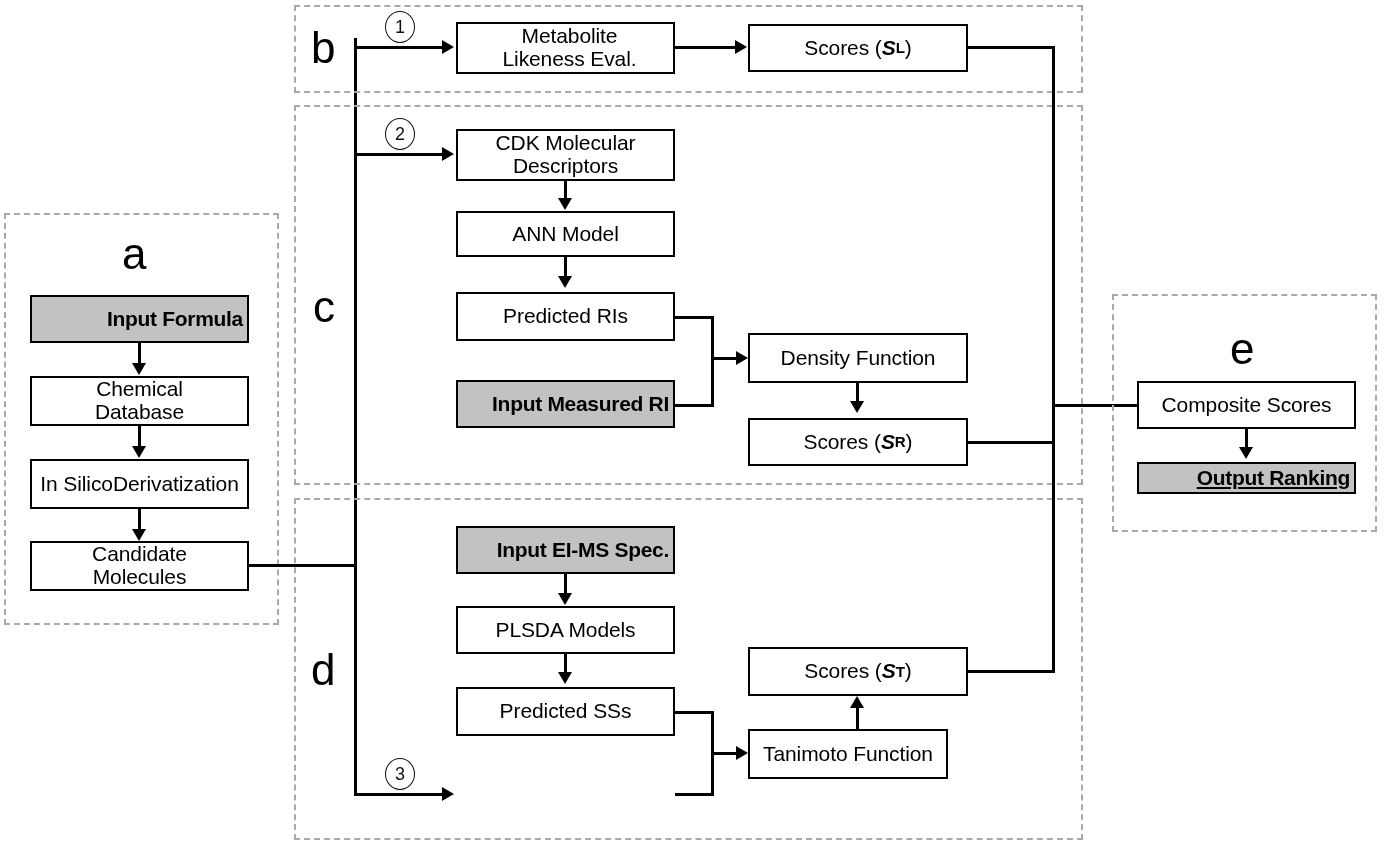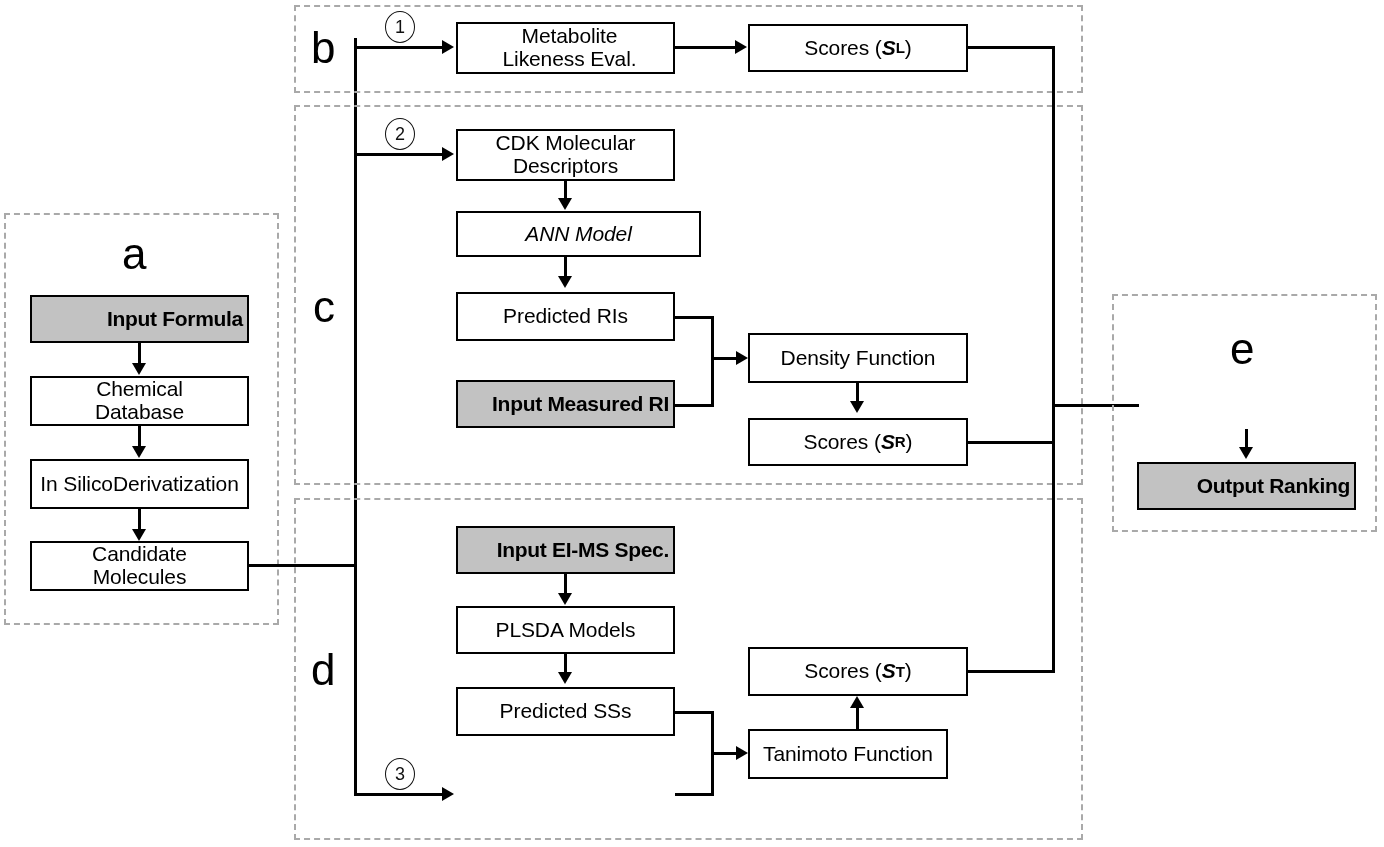--- a/index.html
+++ b/index.html
@@ -188,21 +188,21 @@
   <div class="arrow arrow-right" style="left:442px; top:147px;"></div>
 
   <div class="box" style="left:456px; top:129px; width:219px; height:52px; flex-direction:column;">
     <span class="two-line">CDK Molecular</span>
     <span class="two-line">Descriptors</span>
   </div>
 
   <div class="ln vline" style="left:564px; top:181px; height:19px;"></div>
   <div class="arrow arrow-down" style="left:558px; top:198px;"></div>
 
-  <div class="box" style="left:456px; top:211px; width:245px; height:46px;font-style:italic;">
+  <div class="box" style="left:456px; top:211px; width:219px; height:46px;">
     <span>ANN Model</span>
   </div>
 
   <div class="ln vline" style="left:564px; top:257px; height:21px;"></div>
   <div class="arrow arrow-down" style="left:558px; top:276px;"></div>
 
   <div class="box shaded" style="left:456px; top:380px; width:219px; height:48px;">
     <span>Input Measured RI</span>
   </div>
 
@@ -280,21 +280,24 @@
   </div>
 
   <div class="ln hline" style="left:968px; top:670px; width:86px;"></div>
 
   <div class="ln vline" style="left:1052px; top:46px; height:627px;"></div>
   <div class="ln hline" style="left:1052px; top:404px; width:87px;"></div>
 
   <div class="panel" style="left:1112px; top:294px; width:265px; height:238px;"></div>
   <div class="panel-letter" style="left:1230px; top:327px;">e</div>
 
+  <div class="box" style="left:1137px; top:381px; width:219px; height:48px;">
+    <span>Composite Scores</span>
+  </div>
 
   <div class="ln vline" style="left:1245px; top:429px; height:20px;"></div>
   <div class="arrow arrow-down" style="left:1239px; top:447px;"></div>
 
-  <div class="box shaded" style="left:1137px; top:462px; width:219px; height:48px;">
+  <div class="box shaded" style="left:1137px; top:462px; width:219px; height:32px;text-decoration:underline;">
     <span>Output Ranking</span>
   </div>
 
 </div>
 
 </body></html>

